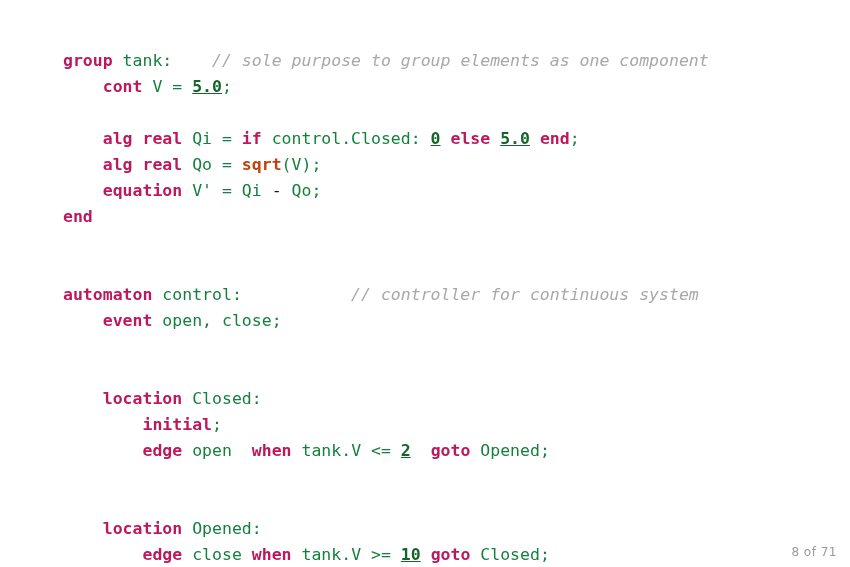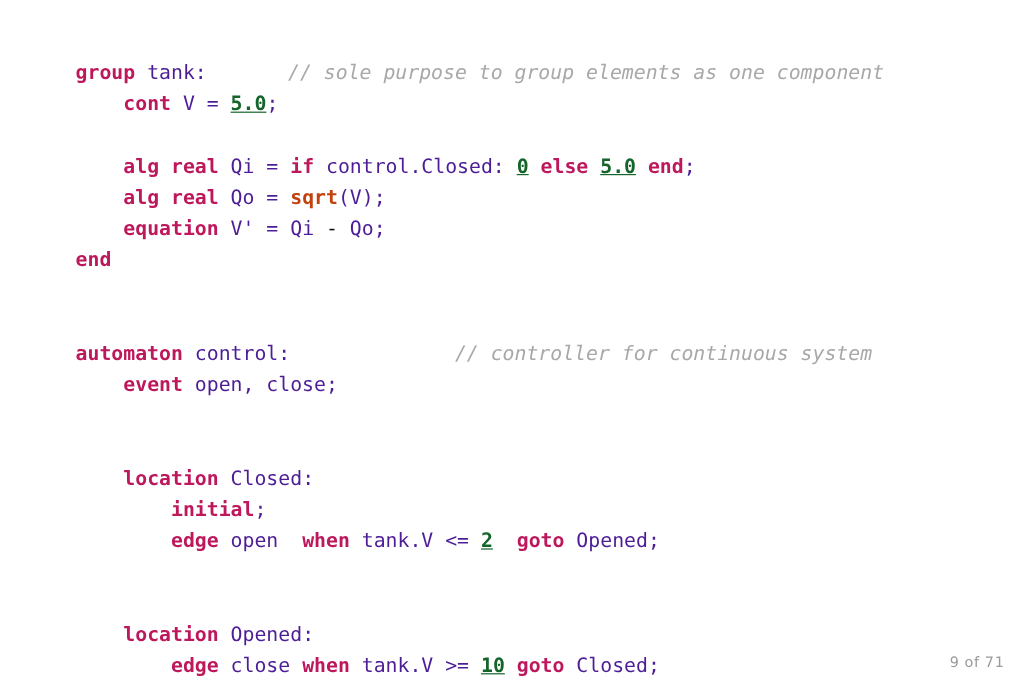--- a/index.html
+++ b/index.html
@@ -34,36 +34,36 @@
   }
 
   .line {
     white-space: pre;
     height: 26px;
   }
 
   .kw   { color: #be185d; font-weight: bold; }
   .num  { color: #15652b; font-weight: bold; text-decoration: underline; }
   .fn   { color: #c2410c; font-weight: bold; }
-  .id   { color: #4c1d95; }
+  .id   { color: #15803d; }
   .op   { color: #111111; }
-  .cmt  { color: #a8a8a8; font-style: italic; margin-left: 28px; }
+  .cmt  { color: #a8a8a8; font-style: italic; }
 
   #page-number {
     position: absolute;
     right: 13px;
     bottom: 8px;
     font-family: "DejaVu Sans", sans-serif;
     font-size: 12px;
     color: #9a9a9a;
     letter-spacing: 0.5px;
   }
 </style>
 </head>
 <body>
 
 <div id="slide">
 
   <div id="code-block"><div class="line" id="line-1"><span class="kw">group</span><span class="id"> tank:</span><span class="op">    </span><span class="cmt">// sole purpose to group elements as one component</span></div><div class="line" id="line-2"><span class="op">    </span><span class="kw">cont</span><span class="id"> V = </span><span class="num">5.0</span><span class="id">;</span></div><div class="line" id="line-3">&nbsp;</div><div class="line" id="line-4"><span class="op">    </span><span class="kw">alg real</span><span class="id"> Qi = </span><span class="kw">if</span><span class="id"> control.Closed: </span><span class="num">0</span><span class="id"> </span><span class="kw">else</span><span class="id"> </span><span class="num">5.0</span><span class="id"> </span><span class="kw">end</span><span class="id">;</span></div><div class="line" id="line-5"><span class="op">    </span><span class="kw">alg real</span><span class="id"> Qo = </span><span class="fn">sqrt</span><span class="id">(V);</span></div><div class="line" id="line-6"><span class="op">    </span><span class="kw">equation</span><span class="id"> V' = Qi </span><span class="op">-</span><span class="id"> Qo;</span></div><div class="line" id="line-7"><span class="kw">end</span></div><div class="line" id="line-8">&nbsp;</div><div class="line" id="line-9">&nbsp;</div><div class="line" id="line-10"><span class="kw">automaton</span><span class="id"> control:</span><span class="op">           </span><span class="cmt">// controller for continuous system</span></div><div class="line" id="line-11"><span class="op">    </span><span class="kw">event</span><span class="id"> open, close;</span></div><div class="line" id="line-12">&nbsp;</div><div class="line" id="line-13">&nbsp;</div><div class="line" id="line-14"><span class="op">    </span><span class="kw">location</span><span class="id"> Closed:</span></div><div class="line" id="line-15"><span class="op">        </span><span class="kw">initial</span><span class="id">;</span></div><div class="line" id="line-16"><span class="op">        </span><span class="kw">edge</span><span class="id"> open  </span><span class="kw">when</span><span class="id"> tank.V &lt;= </span><span class="num">2</span><span class="id">  </span><span class="kw">goto</span><span class="id"> Opened;</span></div><div class="line" id="line-17">&nbsp;</div><div class="line" id="line-18">&nbsp;</div><div class="line" id="line-19"><span class="op">    </span><span class="kw">location</span><span class="id"> Opened:</span></div><div class="line" id="line-20"><span class="op">        </span><span class="kw">edge</span><span class="id"> close </span><span class="kw">when</span><span class="id"> tank.V &gt;= </span><span class="num">10</span><span class="id"> </span><span class="kw">goto</span><span class="id"> Closed;</span></div></div>
 
-  <div id="page-number">9 of 71</div>
+  <div id="page-number">8 of 71</div>
 
 </div>
 
 </body></html>

